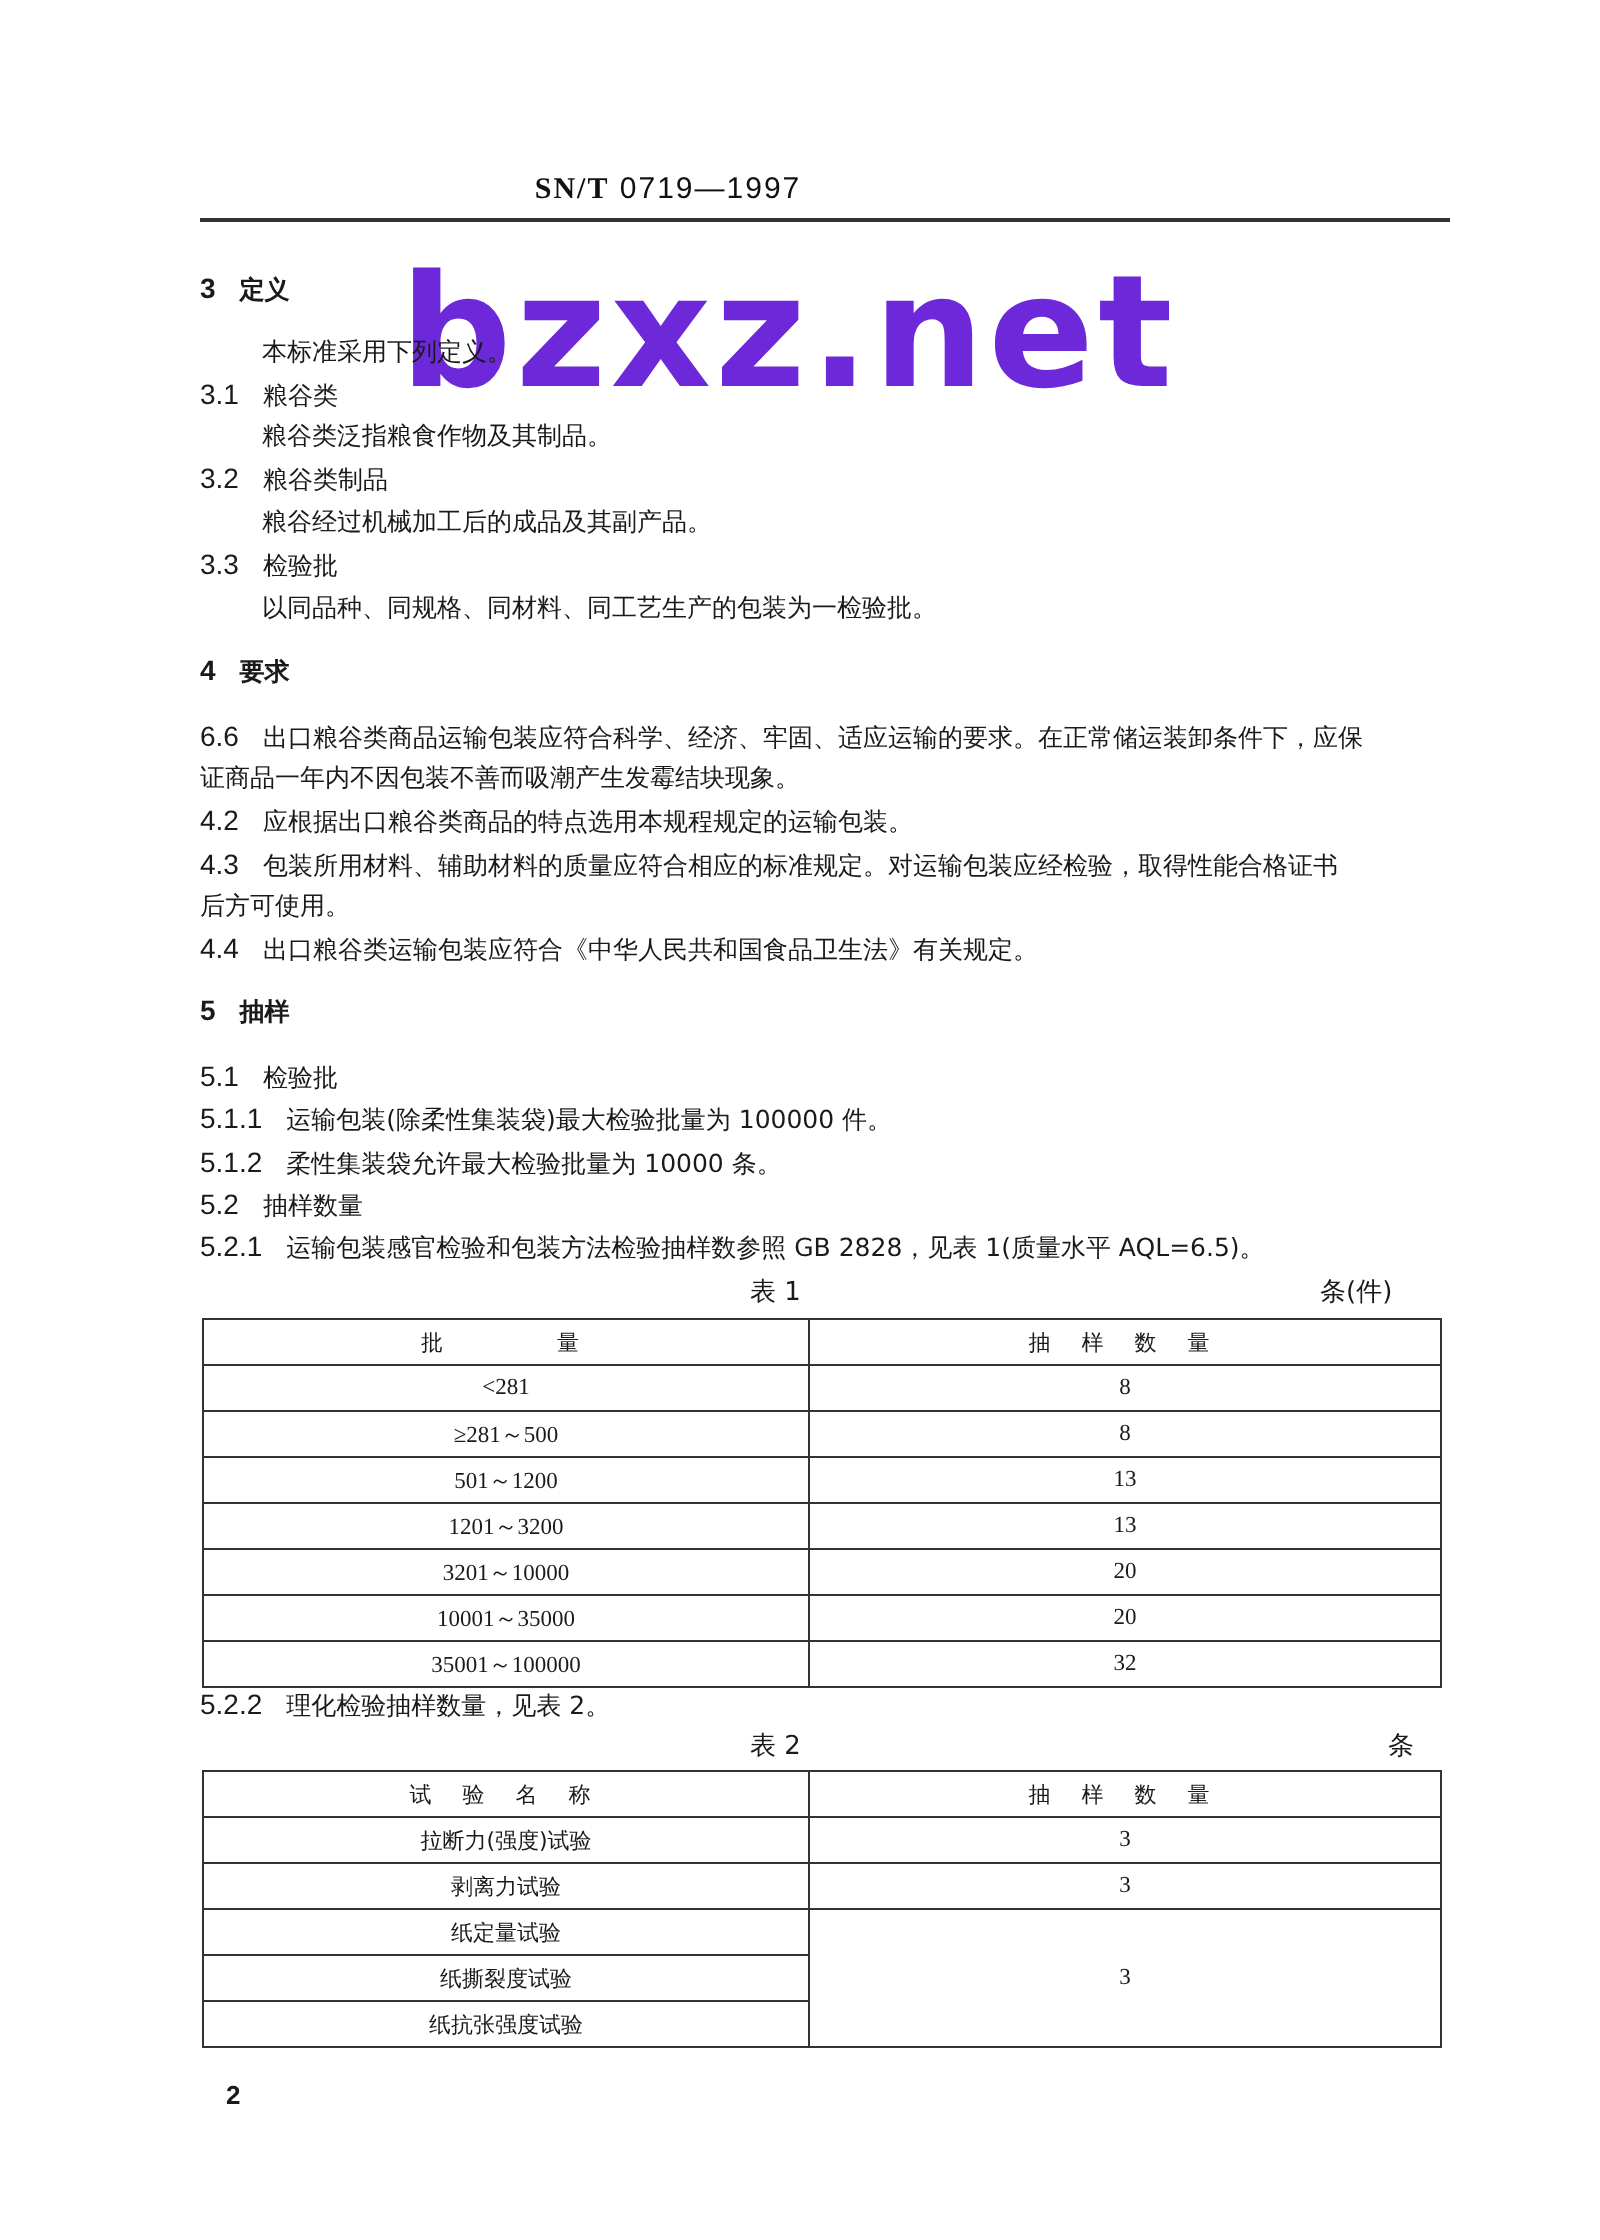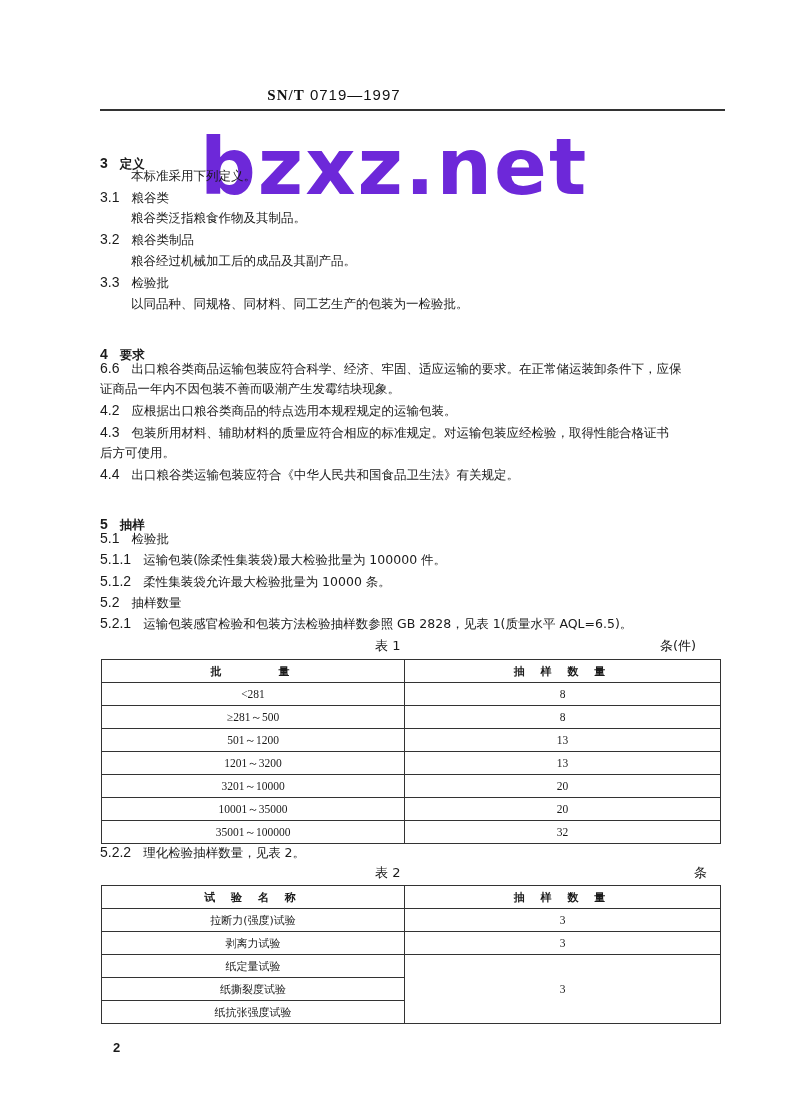--- a/index.html
+++ b/index.html
@@ -13,29 +13,29 @@
   }
   .header-code .sn { font-family: "Liberation Serif", serif; font-weight: bold; }
   .header-rule { position: absolute; top: 109px; left: 100px; width: 625px; height: 2px; background: #333; }
   .watermark {
     position: absolute; top: 128px; left: 200px; font-family: "DejaVu Sans", sans-serif; font-weight: bold;
     font-size: 78px; color: #6d28d9; letter-spacing: 2px; z-index: 0; line-height: 1;
   }
   .line { position: absolute; left: 100px; font-size: 12.5px; line-height: 16px; white-space: nowrap; z-index: 1; }
   .line .num { display: inline-block; font-family: "Liberation Sans", sans-serif; font-size: 14px; margin-right: 12px; }
   .indent { left: 131px; }
-  .heading { font-weight: bold; margin-top: 19px; }
+  .heading { font-weight: bold; }
   .cap { position: absolute; font-size: 13px; }
   table.t {
     position: absolute; left: 101px; width: 620px; border-collapse: collapse; font-size: 11.5px; z-index: 1;
   }
   table.t td { border: 1.5px solid #333; text-align: center; height: 22px; padding: 0; font-family: "Liberation Serif", serif; }
   table.t td.zh { font-family: "DejaVu Sans", sans-serif; font-size: 11px; }
   table.t td.c1 { width: 302px; }
-  .hd { letter-spacing: 6px; font-weight: bold; }
+  .hd { letter-spacing: 6px; font-weight: normal; }
   .pageno { position: absolute; left: 113px; top: 1040px; font-size: 13px; font-weight: bold; font-family: "Liberation Sans", sans-serif; }
 </style>
 </head>
 <body>
 
 <div class="header-code">
   <span class="sn">SN/T</span>
   <span>0719—1997</span>
 </div>
 <div class="header-rule"></div>

